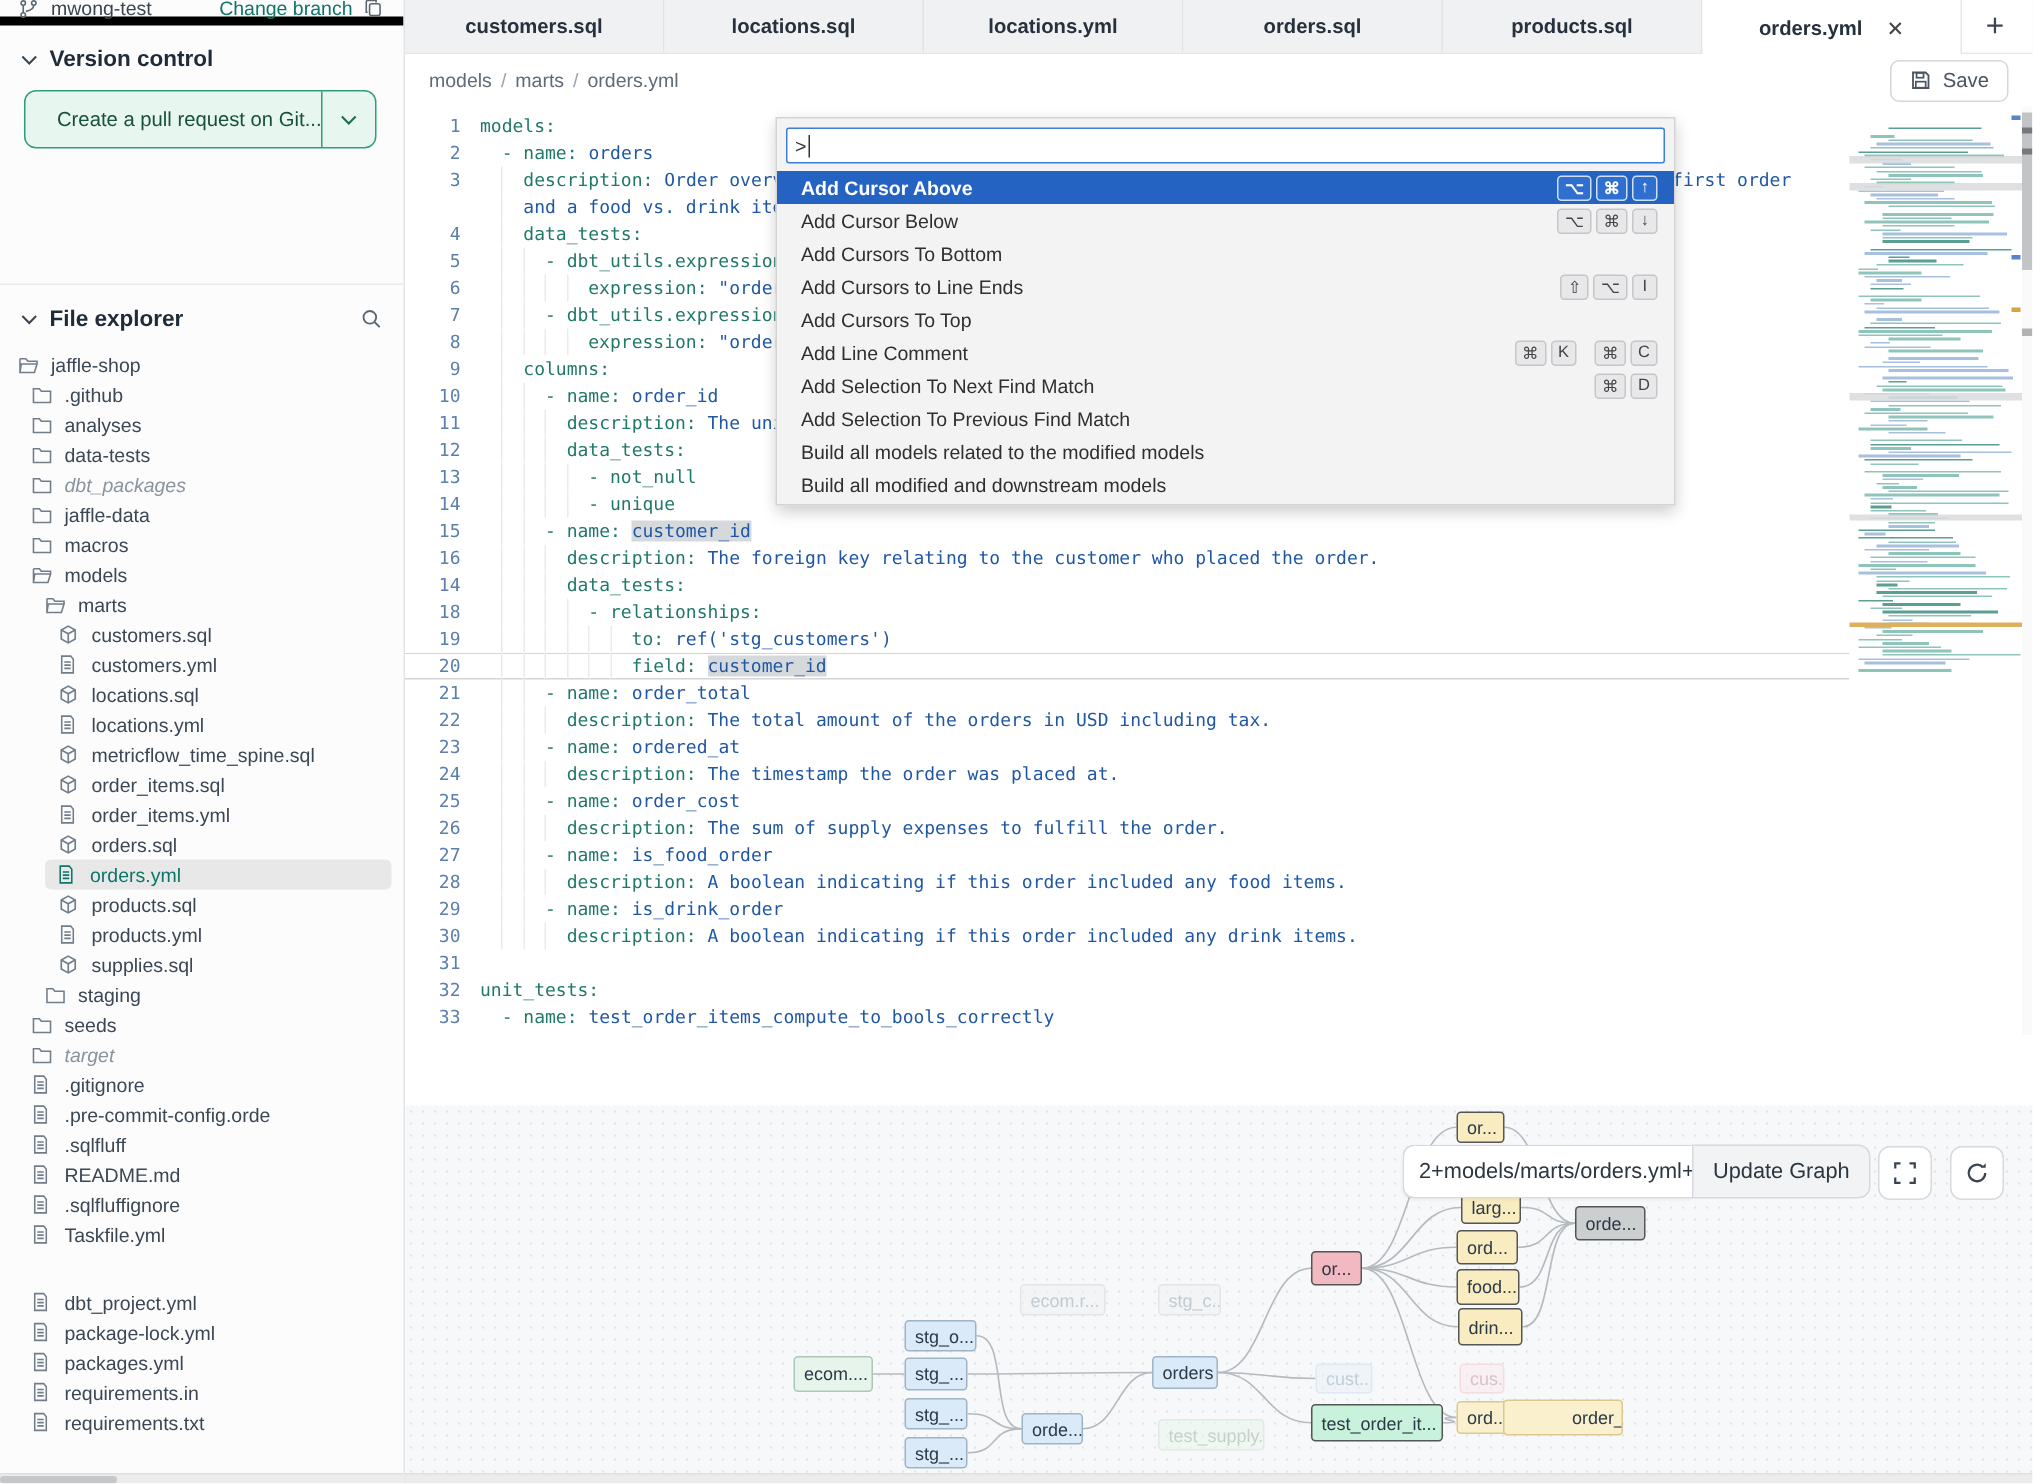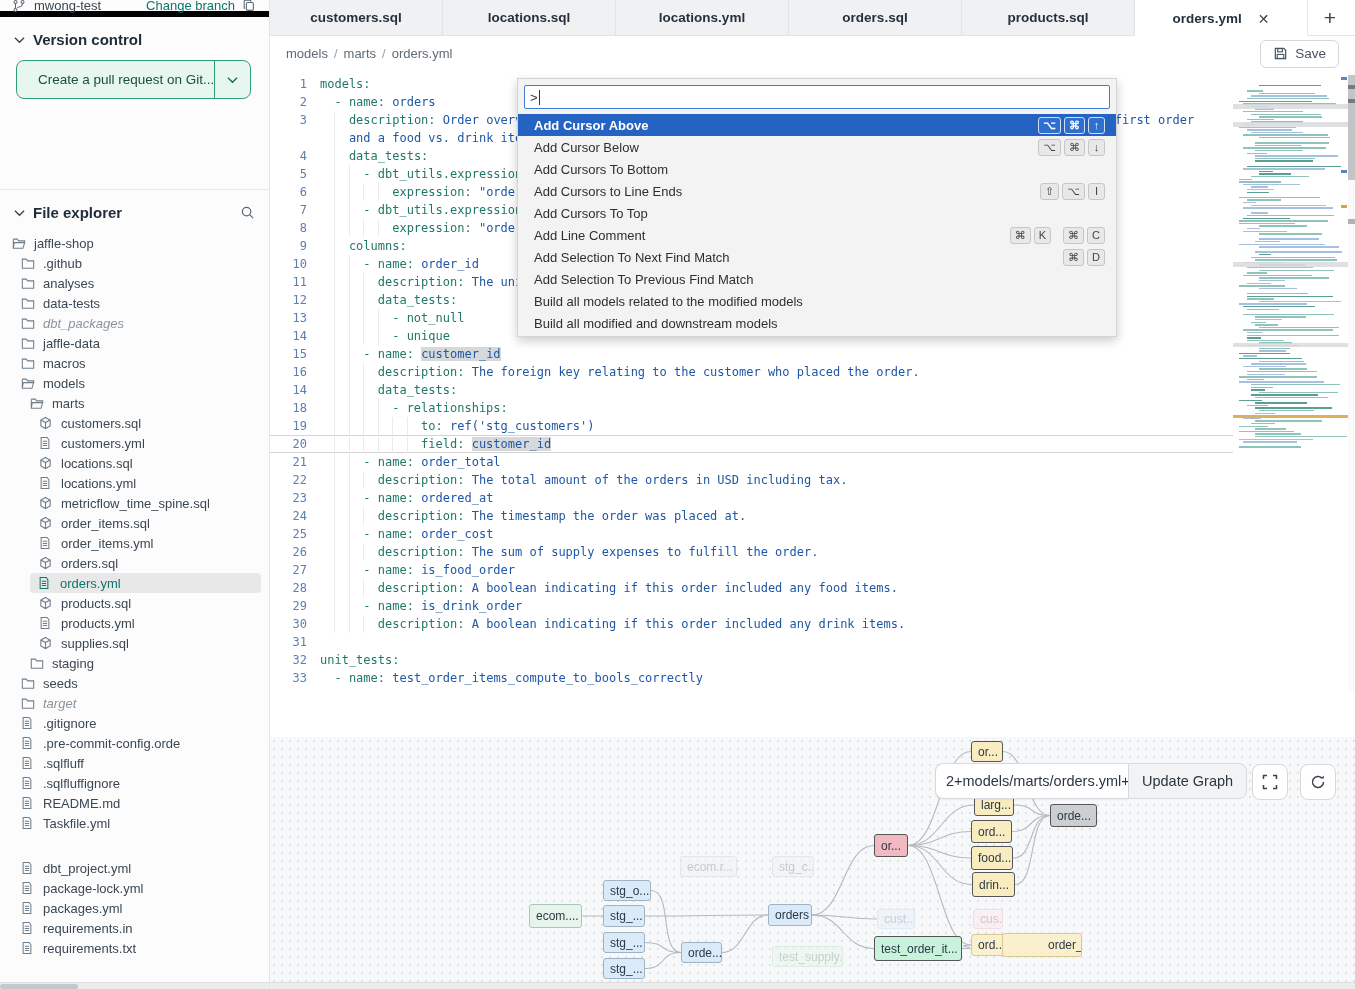--- a/index.html
+++ b/index.html
@@ -405,30 +405,30 @@
           </span>
           <span>.sqlfluff</span>
         </div>
         <div class="trow" style="padding-left: 21px;">
           <span class="ticon">
             <svg class="ic" width="12" height="14" viewBox="0 0 14 16">
               <path d="M2.5 1.5h7l2 2.5v10.5h-9z" fill="none"></path>
               <path d="M4.5 6h5M4.5 8.5h5M4.5 11h5" fill="none"></path>
             </svg>
           </span>
+          <span>README.md</span>
+        </div>
+        <div class="trow" style="padding-left: 21px;">
+          <span class="ticon">
+            <svg class="ic" width="12" height="14" viewBox="0 0 14 16">
+              <path d="M2.5 1.5h7l2 2.5v10.5h-9z" fill="none"></path>
+              <path d="M4.5 6h5M4.5 8.5h5M4.5 11h5" fill="none"></path>
+            </svg>
+          </span>
           <span>.sqlfluffignore</span>
-        </div>
-        <div class="trow" style="padding-left: 21px;">
-          <span class="ticon">
-            <svg class="ic" width="12" height="14" viewBox="0 0 14 16">
-              <path d="M2.5 1.5h7l2 2.5v10.5h-9z" fill="none"></path>
-              <path d="M4.5 6h5M4.5 8.5h5M4.5 11h5" fill="none"></path>
-            </svg>
-          </span>
-          <span>README.md</span>
         </div>
         <div class="trow" style="padding-left: 21px;">
           <span class="ticon">
             <svg class="ic" width="12" height="14" viewBox="0 0 14 16">
               <path d="M2.5 1.5h7l2 2.5v10.5h-9z" fill="none"></path>
               <path d="M4.5 6h5M4.5 8.5h5M4.5 11h5" fill="none"></path>
             </svg>
           </span>
           <span>Taskfile.yml</span>
         </div>

